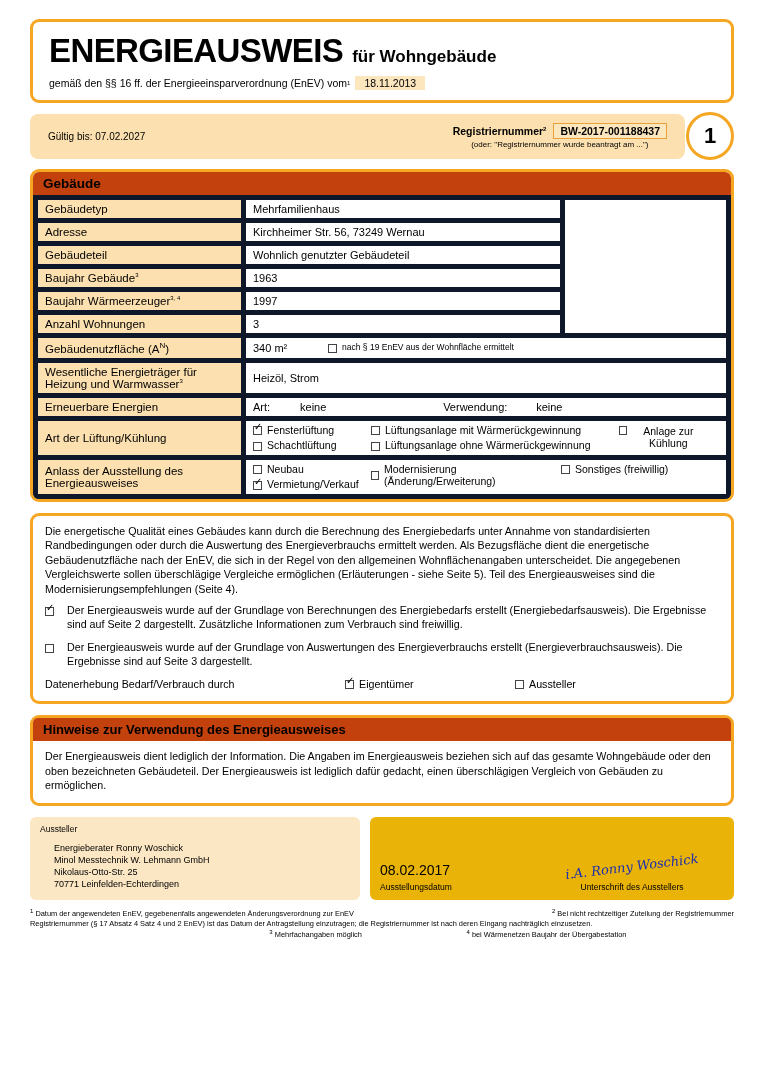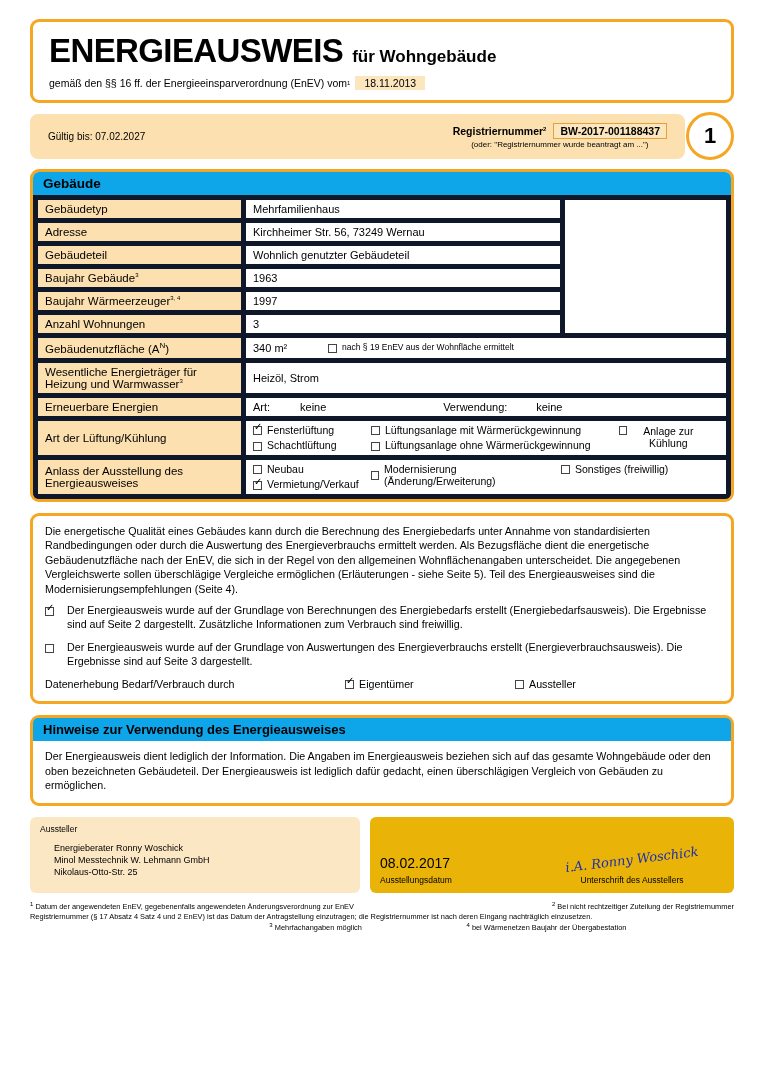--- a/index.html
+++ b/index.html
@@ -52,21 +52,21 @@
   .pagecircle {
     position:absolute; right:0; top:-2px;
     width: 48px; height: 48px; border-radius: 50%;
     border: 3px solid #F5A623; background:#fff;
     display:flex; align-items:center; justify-content:center;
     font-size: 22px; font-weight: bold;
   }
 
   
   .sec-head {
-    background: #0ea5e9; font-weight: bold; font-size: 13.5px;
+    background: #c2410c; font-weight: bold; font-size: 13.5px;
     padding: 4px 10px; border-radius: 5px 5px 0 0;
   }
 
   
   .geb { margin-bottom: 11px; padding: 0; overflow: hidden; position: relative; }
   .geb-body { position:relative; }
   table.gtab { border-collapse: collapse; width: 100%; font-size: 11px; }
   table.gtab td { border: 5px solid #0f172a; padding: 3px 7px; vertical-align: middle; }
   td.lbl { background: #FCE0B0; width: 208px; font-size: 11.5px; }
   td.val { background: #fff; }
@@ -315,20 +315,21 @@
     </div>
   </div>
 
   <div class="foot">
     <div class="fbox1">
       <div class="cap">Aussteller</div>
       <div style="padding-left:14px;">
         <div>Energieberater Ronny Woschick</div>
         <div>Minol Messtechnik W. Lehmann GmbH</div>
         <div>Nikolaus-Otto-Str. 25</div>
+        <div>70771 Leinfelden-Echterdingen</div>
       </div>
     </div>
     <div class="fbox2">
       <div class="fb2-inner">
         <div class="fdate-col">
           <div class="fdate">08.02.2017</div>
           <div class="fcap">Ausstellungsdatum</div>
         </div>
         <div class="fsig-col">
           <div class="sig">i.A. Ronny Woschick</div>

